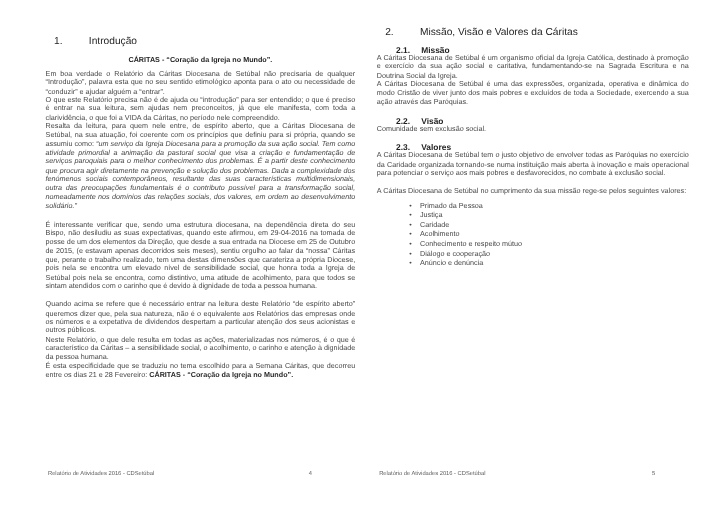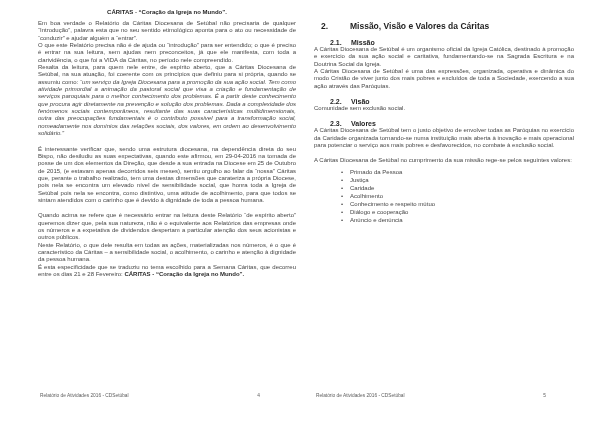--- a/index.html
+++ b/index.html
@@ -4,21 +4,21 @@
 <style>
   html,body { margin:0; padding:0; }
   body {
     width:600px; height:424px; background:#ffffff; overflow:hidden;
     font-family:"Liberation Sans", sans-serif; color:#474747; position:relative;
   }
   .page { position:absolute; top:0; height:424px; background:#ffffff; }
   #page-left  { left:38px;  width:258px; }
   #page-right { left:314px; width:260px; }
 
-  .h1 { margin-top:29px; font-size:8.5px; font-weight:bold; color:#1f1f1f; padding-left:7px; }
+  .h1 { margin-top:29px; font-size:8.5px; font-weight:normal; color:#1f1f1f; padding-left:7px; }
   #page-right .h1 { margin-top:21px; }
   .h1 .num { display:inline-block; width:29px; }
 
   .h2 { font-size:7px; font-weight:bold; color:#1f1f1f; padding-left:16px; margin-top:8px; }
   .h2 .num { display:inline-block; width:21px; }
 
   .subtitle { text-align:center; font-weight:bold; color:#1f1f1f; font-size:6px; margin-top:9px; }
 
   .para { font-size:6px; line-height:7.35px; text-align:justify; margin:0; }
   .para.gap { margin-top:8px; }
@@ -35,20 +35,23 @@
     display:flex; justify-content:space-between;
     font-size:4.8px; color:#5c5c5c; padding-left:2px;
   }
   #page-left  .footer .pagenum { margin-right:36px; }
   #page-right .footer .pagenum { margin-right:28px; }
 </style>
 </head>
 <body>
 
 <div class="page" id="page-left">
+  <div class="h1">
+    <span class="num">1.</span><span>Introdução</span>
+  </div>
   <div class="subtitle">CÁRITAS - “Coração da Igreja no Mundo”.</div>
   <p class="para first"><span>Em boa verdade o Relatório da Cáritas Diocesana de Setúbal não precisaria de qualquer “Introdução”, palavra esta que no seu sentido etimológico aponta para o ato ou necessidade de “conduzir” e ajudar alguém a “entrar”.</span></p>
   <p class="para"><span>O que este Relatório precisa não é de ajuda ou “introdução” para ser entendido; o que é preciso é entrar na sua leitura, sem ajudas nem preconceitos, já que ele manifesta, com toda a clarividência, o que foi a VIDA da Cáritas, no período nele compreendido.</span></p>
   <p class="para"><span>Resalta da leitura, para quem nele entre, de espírito aberto, que a Cáritas Diocesana de Setúbal, na sua atuação, foi coerente com os princípios que definiu para si própria, quando se assumiu como: </span><span class="i">“um serviço da Igreja Diocesana para a promoção da sua ação social. Tem como atividade primordial a animação da pastoral social que visa a criação e fundamentação de serviços paroquiais para o melhor conhecimento dos problemas. É a partir deste conhecimento que procura agir diretamente na prevenção e solução dos problemas. Dada a complexidade dos fenómenos sociais contemporâneos, resultante das suas características multidimensionais, outra das preocupações fundamentais é o contributo possível para a transformação social, nomeadamente nos domínios das relações sociais, dos valores, em ordem ao desenvolvimento solidário.”</span></p>
   <p class="para gap"><span>É interessante verificar que, sendo uma estrutura diocesana, na dependência direta do seu Bispo, não desiludiu as suas expectativas, quando este afirmou, em 29-04-2016 na tomada de posse de um dos elementos da Direção, que desde a sua entrada na Diocese em 25 de Outubro de 2015, (e estavam apenas decorridos seis meses), sentiu orgulho ao falar da “nossa” Cáritas que, perante o trabalho realizado, tem uma destas dimensões que carateriza a própria Diocese, pois nela se encontra um elevado nível de sensibilidade social, que honra toda a Igreja de Setúbal pois nela se encontra, como distintivo, uma atitude de acolhimento, para que todos se sintam atendidos com o carinho que é devido à dignidade de toda a pessoa humana.</span></p>
   <p class="para gap"><span>Quando acima se refere que é necessário entrar na leitura deste Relatório “de espírito aberto” queremos dizer que, pela sua natureza, não é o equivalente aos Relatórios das empresas onde os números e a expetativa de dividendos despertam a particular atenção dos seus acionistas e outros públicos.</span></p>
   <p class="para"><span>Neste Relatório, o que dele resulta em todas as ações, materializadas nos números, é o que é característico da Cáritas – a sensibilidade social, o acolhimento, o carinho e atenção à dignidade da pessoa humana.</span></p>
   <p class="para"><span>É esta especificidade que se traduziu no tema escolhido para a Semana Cáritas, que decorreu entre os dias 21 e 28 Fevereiro: </span><span class="b">CÁRITAS - “Coração da Igreja no Mundo”.</span></p>
   <div class="footer">
     <span>Relatório de Atividades 2016 - CDSetúbal</span>

